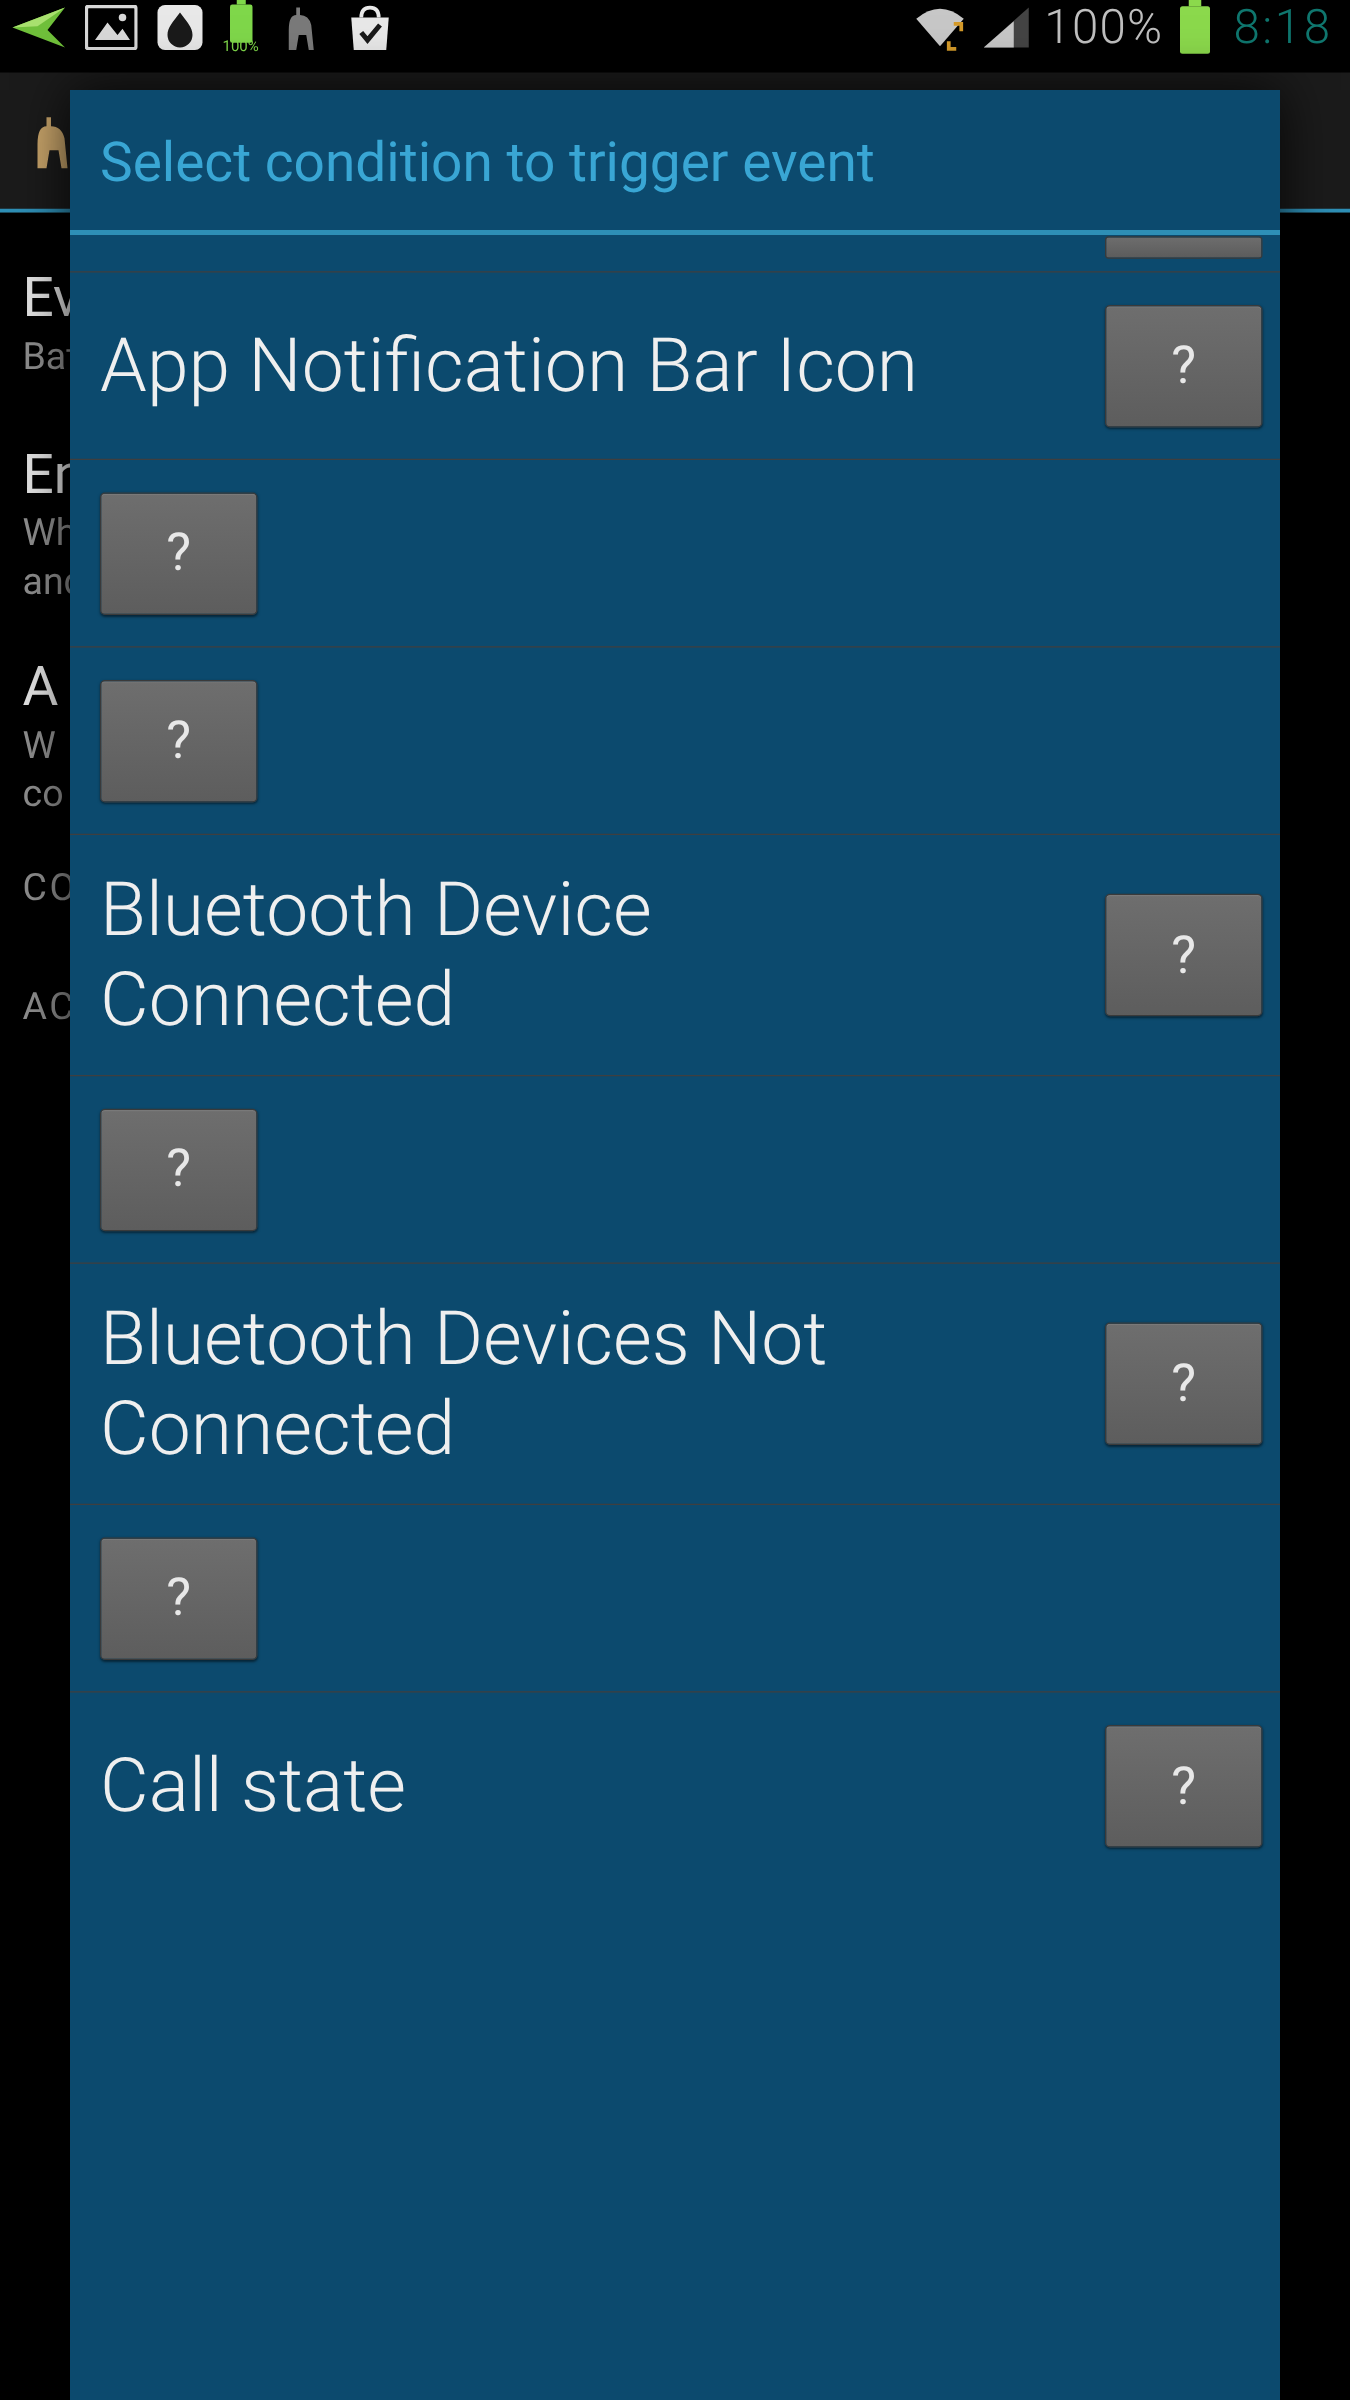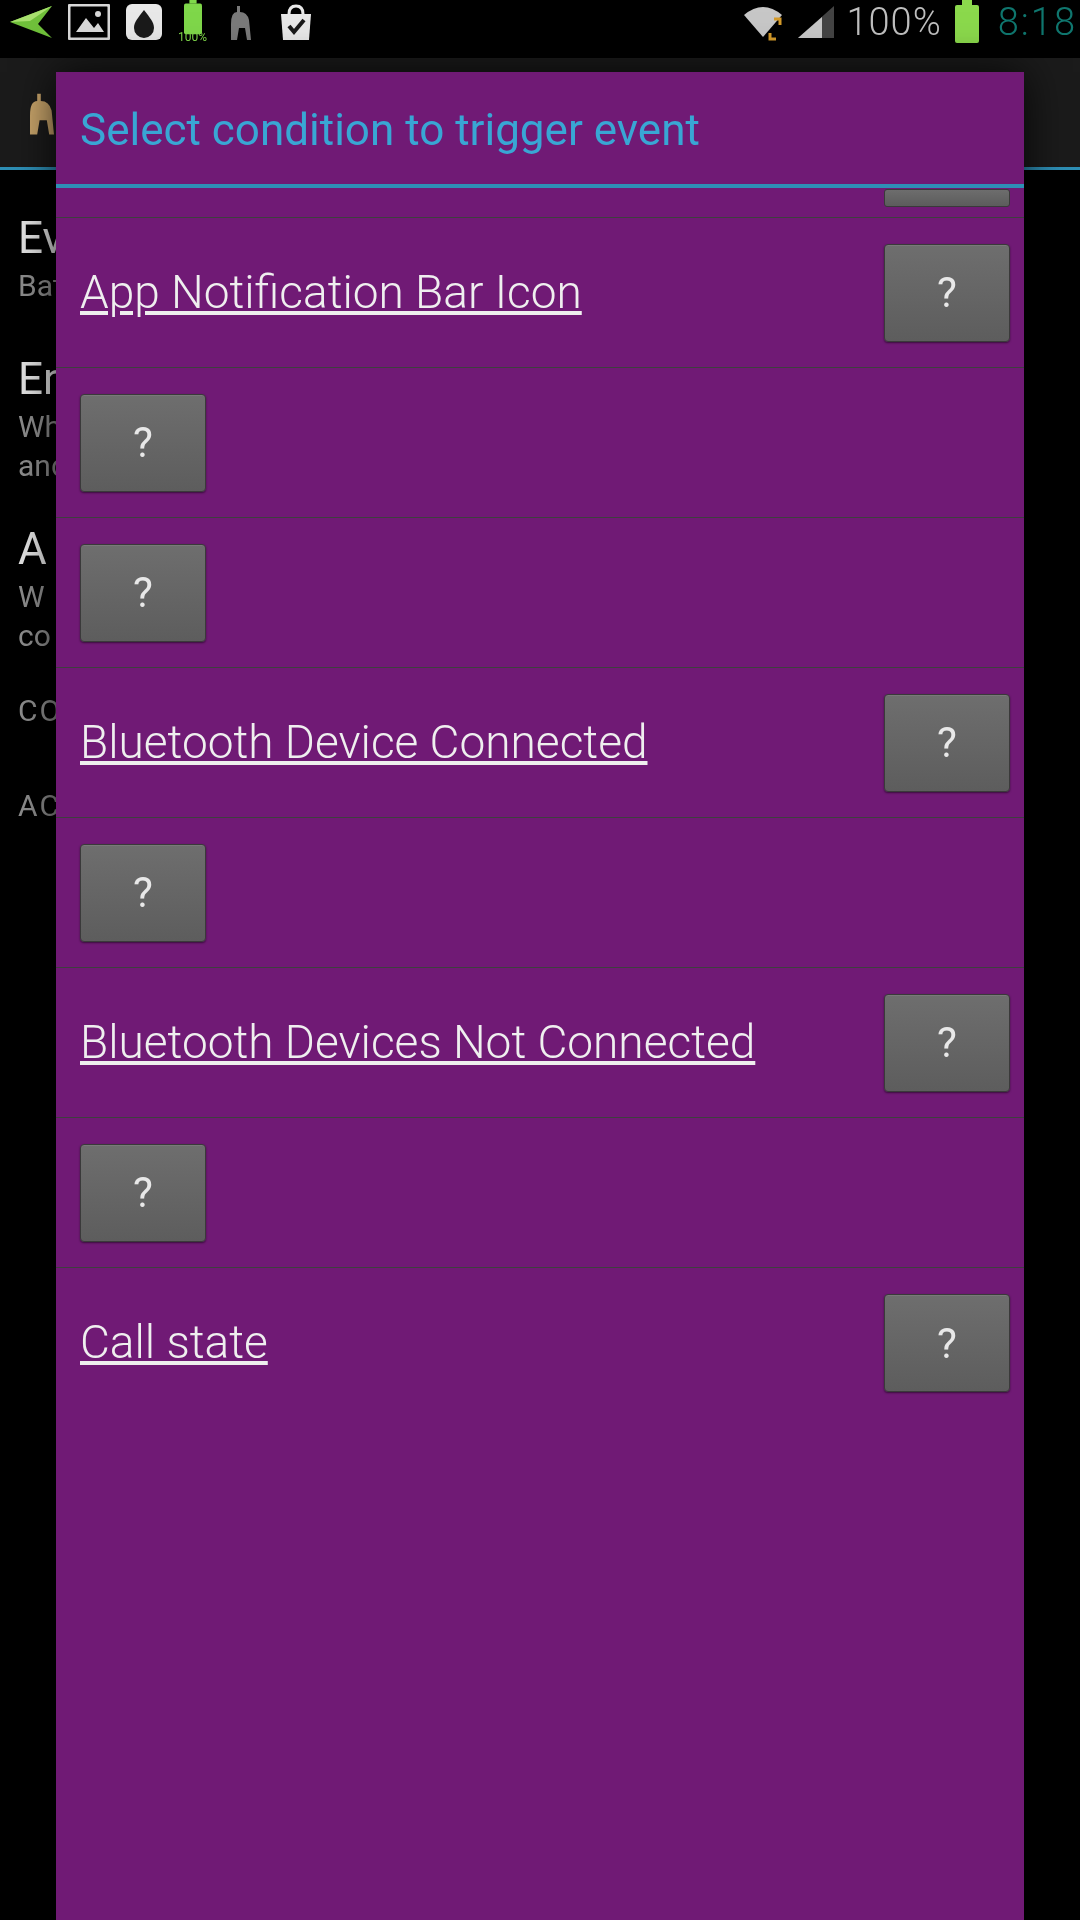--- a/index.html
+++ b/index.html
@@ -17,21 +17,21 @@
   }
 
   
   .status-bar {
     width: 100%;
     height: 43px;
     background: #000;
     display: flex;
     align-items: center;
     justify-content: space-between;
-    padding: 0 3px 0 8px;
+    padding: 0 14px 0 8px;
   }
   .status-left, .status-right {
     display: flex;
     align-items: center;
     gap: 14px;
   }
   .status-right {
     gap: 10px;
   }
   .ic {
@@ -105,21 +105,21 @@
     letter-spacing: 2px;
   }
 
   
   .dialog {
     position: absolute;
     left: 56px;
     right: 56px;
     top: 72px;
     bottom: 0;
-    background: #701a75;
+    background: #0c4a6e;
     box-shadow: 0 0 40px rgba(0,0,0,0.8);
     display: flex;
     flex-direction: column;
     overflow: hidden;
   }
   .dialog-header {
     padding: 32px 24px 28px 24px;
     color: #39a6d4;
     font-size: 44px;
     font-weight: 400;
@@ -151,26 +151,25 @@
 
   .row {
     display: flex;
     align-items: center;
     justify-content: space-between;
     padding: 24px 14px 24px 24px;
     border-bottom: 1px solid #3f3f3f;
     min-height: 150px;
   }
   .row-label {
-    font-size: 46px;
+    font-size: 60px;
     color: #efefef;
     font-weight: 300;
     line-height: 1.2;
     max-width: 680px;
-    text-decoration: underline;
   }
   .help-btn {
     width: 126px;
     height: 98px;
     background: linear-gradient(#6e6e6e,#5d5d5d);
     border: 1px solid #3a3a3a;
     border-radius: 4px;
     color: #e8e8e8;
     font-size: 42px;
     display: flex;

